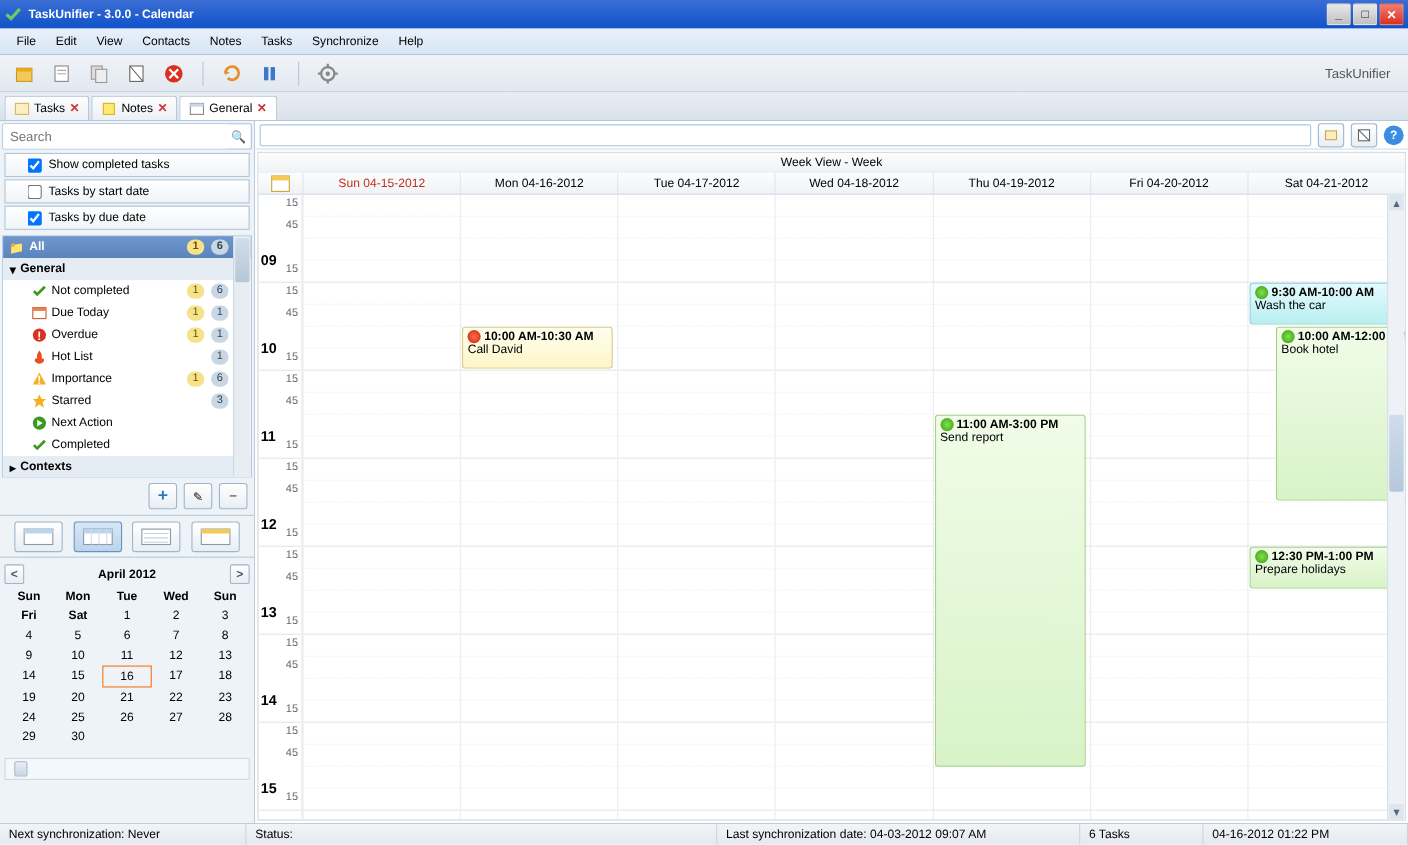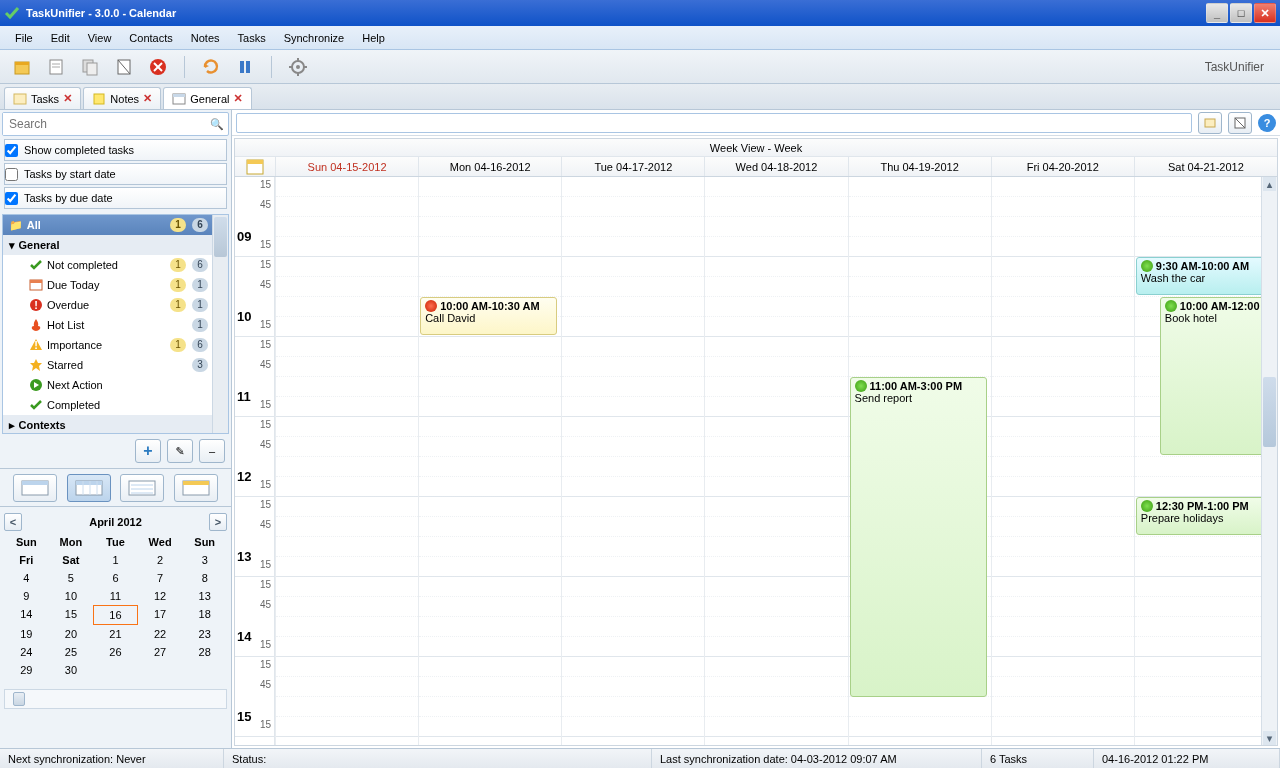--- a/index.html
+++ b/index.html
@@ -30,21 +30,21 @@
 
 
 .content { display:flex; height:calc(768px - 26px - 24px - 34px - 26px - 20px); }
 
 
 .left { width:232px; border-right:1px solid #b7c7d7; background:#eef3f8; display:flex; flex-direction:column; }
 .search-row { display:flex; height:24px; border:1px solid #a9c5e3; margin:2px; background:#fff; border-radius:2px; }
 .search-row input { flex:1; border:none; padding:0 6px; outline:none; font-size:12px; }
 .search-icon { width:22px; display:flex; align-items:center; justify-content:center; color:#4a78b8; cursor:pointer; }
 
-.filter-row { display:flex; align-items:center; height:22px; border:1px solid #b3c5d7; margin:1px 4px; background:linear-gradient(#fff,#f0f4f8); padding:0 0; gap:6px; }
+.filter-row { display:flex; align-items:center; height:22px; border:1px solid #b3c5d7; margin:1px 4px; background:linear-gradient(#fff,#f0f4f8); padding:0 20px; gap:6px; }
 .filter-row input[type=checkbox] { width:13px; height:13px; }
 
 .tree { flex:0 0 auto; overflow-y:auto; border:1px solid #a9c5e3; margin:4px 2px 0 2px; background:#fff; position:relative; }
 .tree-scroll { position:absolute; right:0; top:0; width:16px; height:100%; background:#e8edf2; border-left:1px solid #ccd8e4; }
 .tree-scroll .thumb { position:absolute; left:1px; right:1px; top:2px; height:40px; background:linear-gradient(#d0ddeb,#b7c7d7); border-radius:2px; }
 .tree-item { display:flex; align-items:center; height:20px; padding:0 20px 0 6px; gap:4px; cursor:pointer; }
 .tree-item .lbl { flex:1; }
 .tree-item.header { background:linear-gradient(#6f97cc,#5a84bc); color:#fff; font-weight:bold; }
 .tree-item.section { background:#e6ecf3; font-weight:bold; }
 .tree-item.sub { padding-left:26px; }

